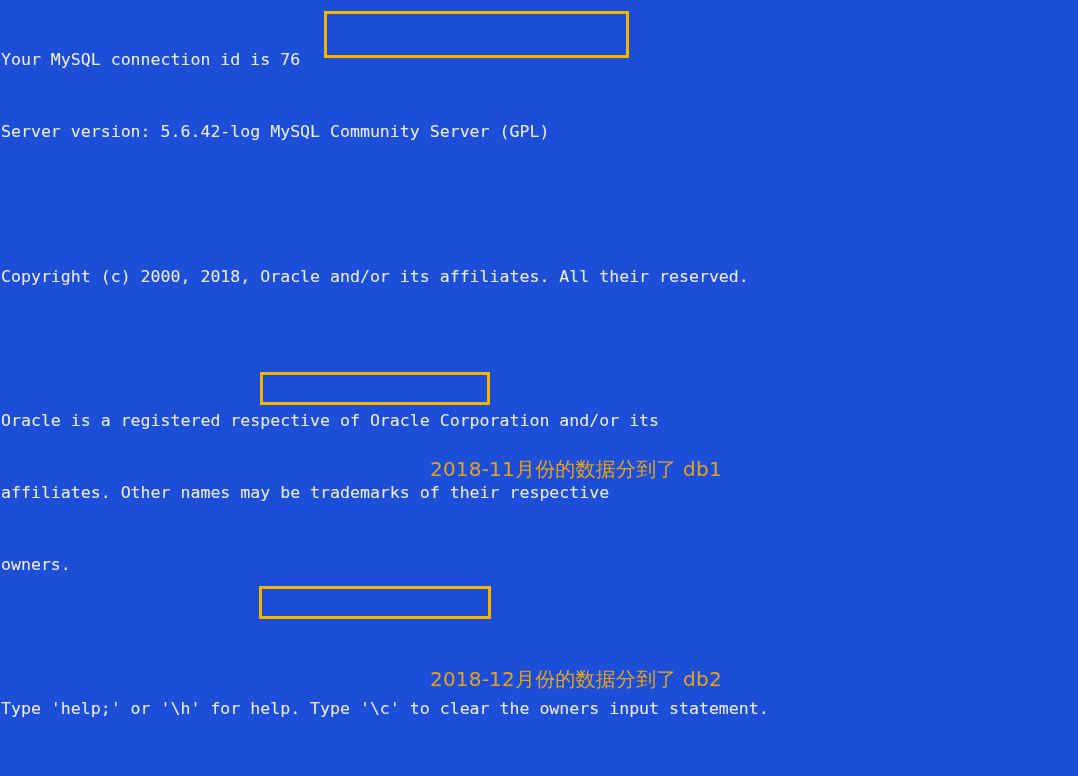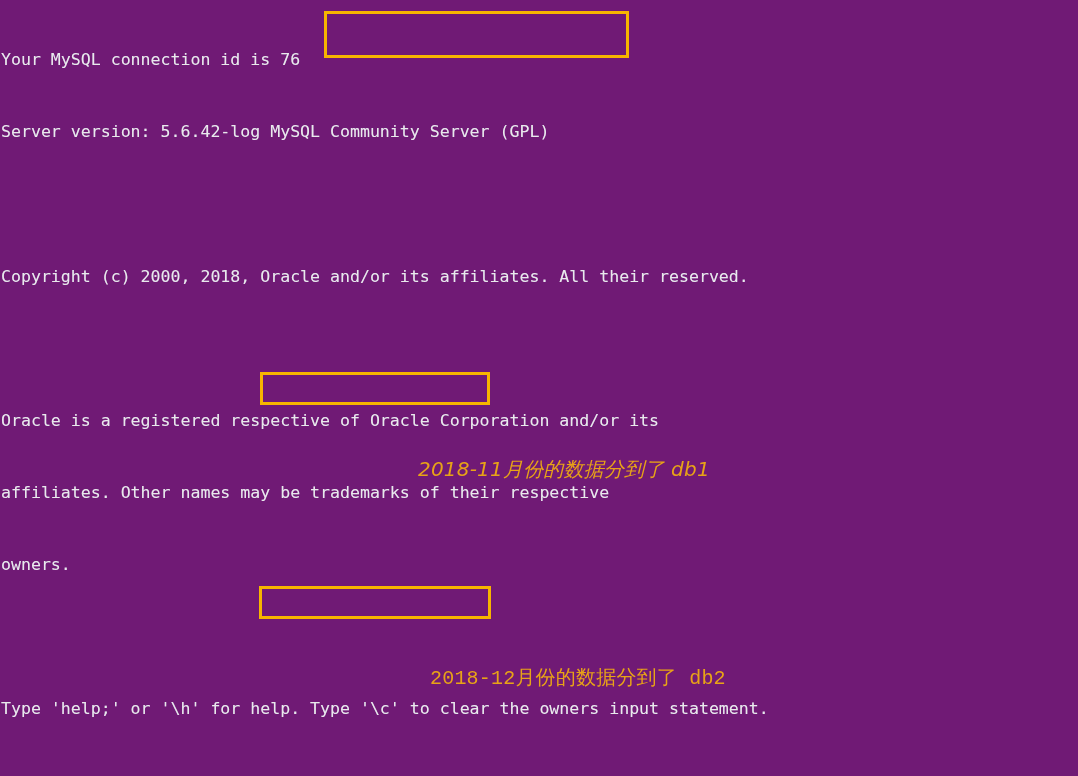--- a/index.html
+++ b/index.html
@@ -12,21 +12,21 @@
     width: 1078px;
     height: 776px;
     overflow: hidden;
     font-family: "DejaVu Sans Mono", "Liberation Mono", monospace;
   }
 
   #terminal {
     position: relative;
     width: 1078px;
     height: 776px;
-    background: #701a75;
+    background: #1d4ed8;
     overflow: hidden;
   }
 
   
   #console {
     position: absolute;
     left: 0;
     top: 0;
     width: 1078px;
     padding: 0;
@@ -60,22 +60,22 @@
   
   .annotation {
     position: absolute;
     color: #e8a317;
     font-family: "DejaVu Sans", "Liberation Sans", sans-serif;
     font-size: 20px;
     line-height: 24px;
     letter-spacing: 0.2px;
     white-space: nowrap;
   }
-  #note-db1 { left: 418px; top: 457px; font-style: italic; }
-  #note-db2 { left: 430px; top: 667px; font-family: Liberation Mono, monospace; }
+  #note-db1 { left: 430px; top: 457px; }
+  #note-db2 { left: 430px; top: 667px; }
 </style>
 </head>
 <body>
 
 <div id="terminal">
 
   <div id="console">
     <div class="line">Your MySQL connection id is 76</div>
     <div class="line">Server version: 5.6.42-log MySQL Community Server (GPL)</div>
     <div class="line"></div>

